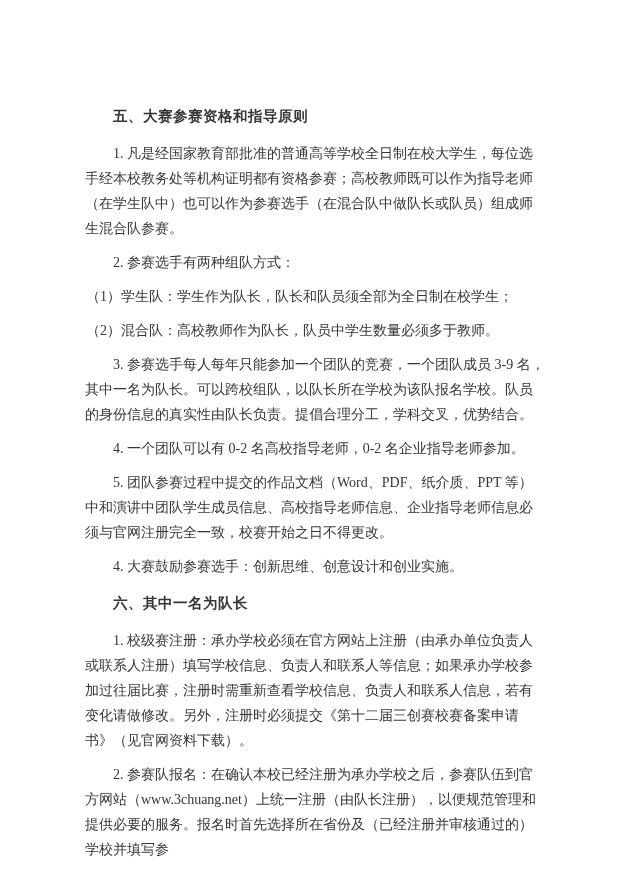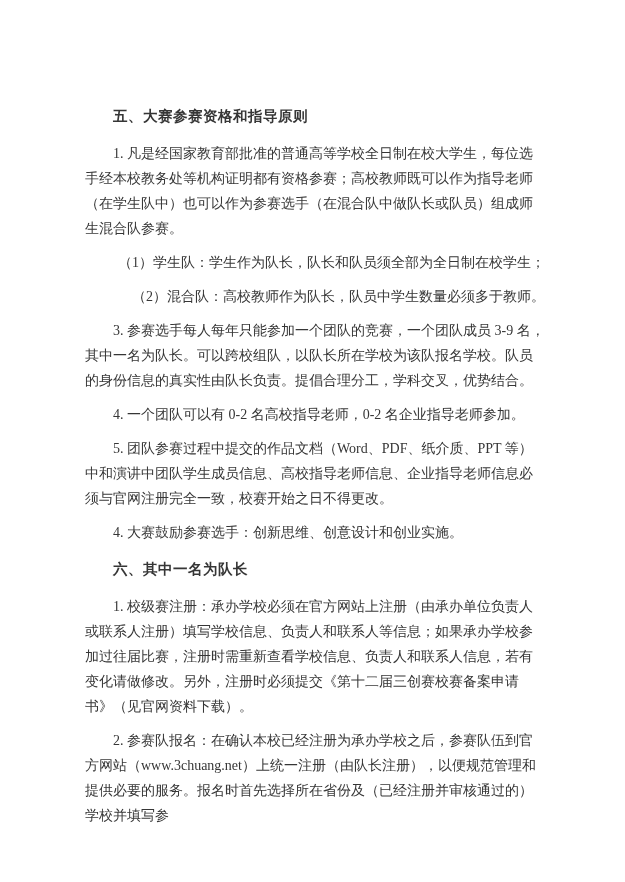--- a/index.html
+++ b/index.html
@@ -31,32 +31,32 @@
   .para {
     font-size: 14px;
     line-height: 25px;
     margin: 9px 0;
     text-indent: 28px;
     text-align: left;
     word-break: break-all;
   }
   .para.sub {
     text-indent: 1px;
-    text-align: right;
   }
 </style>
 </head>
 <body>
 
 <div class="page">
 
   <h2 class="heading">五、大赛参赛资格和指导原则</h2>
 
   <p class="para">1. 凡是经国家教育部批准的普通高等学校全日制在校大学生，每位选手经本校教务处等机构证明都有资格参赛；高校教师既可以作为指导老师（在学生队中）也可以作为参赛选手（在混合队中做队长或队员）组成师生混合队参赛。</p>
 
+  <p class="para">2. 参赛选手有两种组队方式：</p>
 
   <p class="para sub">（1）学生队：学生作为队长，队长和队员须全部为全日制在校学生；</p>
 
   <p class="para sub">（2）混合队：高校教师作为队长，队员中学生数量必须多于教师。</p>
 
   <p class="para">3. 参赛选手每人每年只能参加一个团队的竞赛，一个团队成员 3-9 名，其中一名为队长。可以跨校组队，以队长所在学校为该队报名学校。队员的身份信息的真实性由队长负责。提倡合理分工，学科交叉，优势结合。</p>
 
   <p class="para">4. 一个团队可以有 0-2 名高校指导老师，0-2 名企业指导老师参加。</p>
 
   <p class="para">5. 团队参赛过程中提交的作品文档（Word、PDF、纸介质、PPT 等）中和演讲中团队学生成员信息、高校指导老师信息、企业指导老师信息必须与官网注册完全一致，校赛开始之日不得更改。</p>

